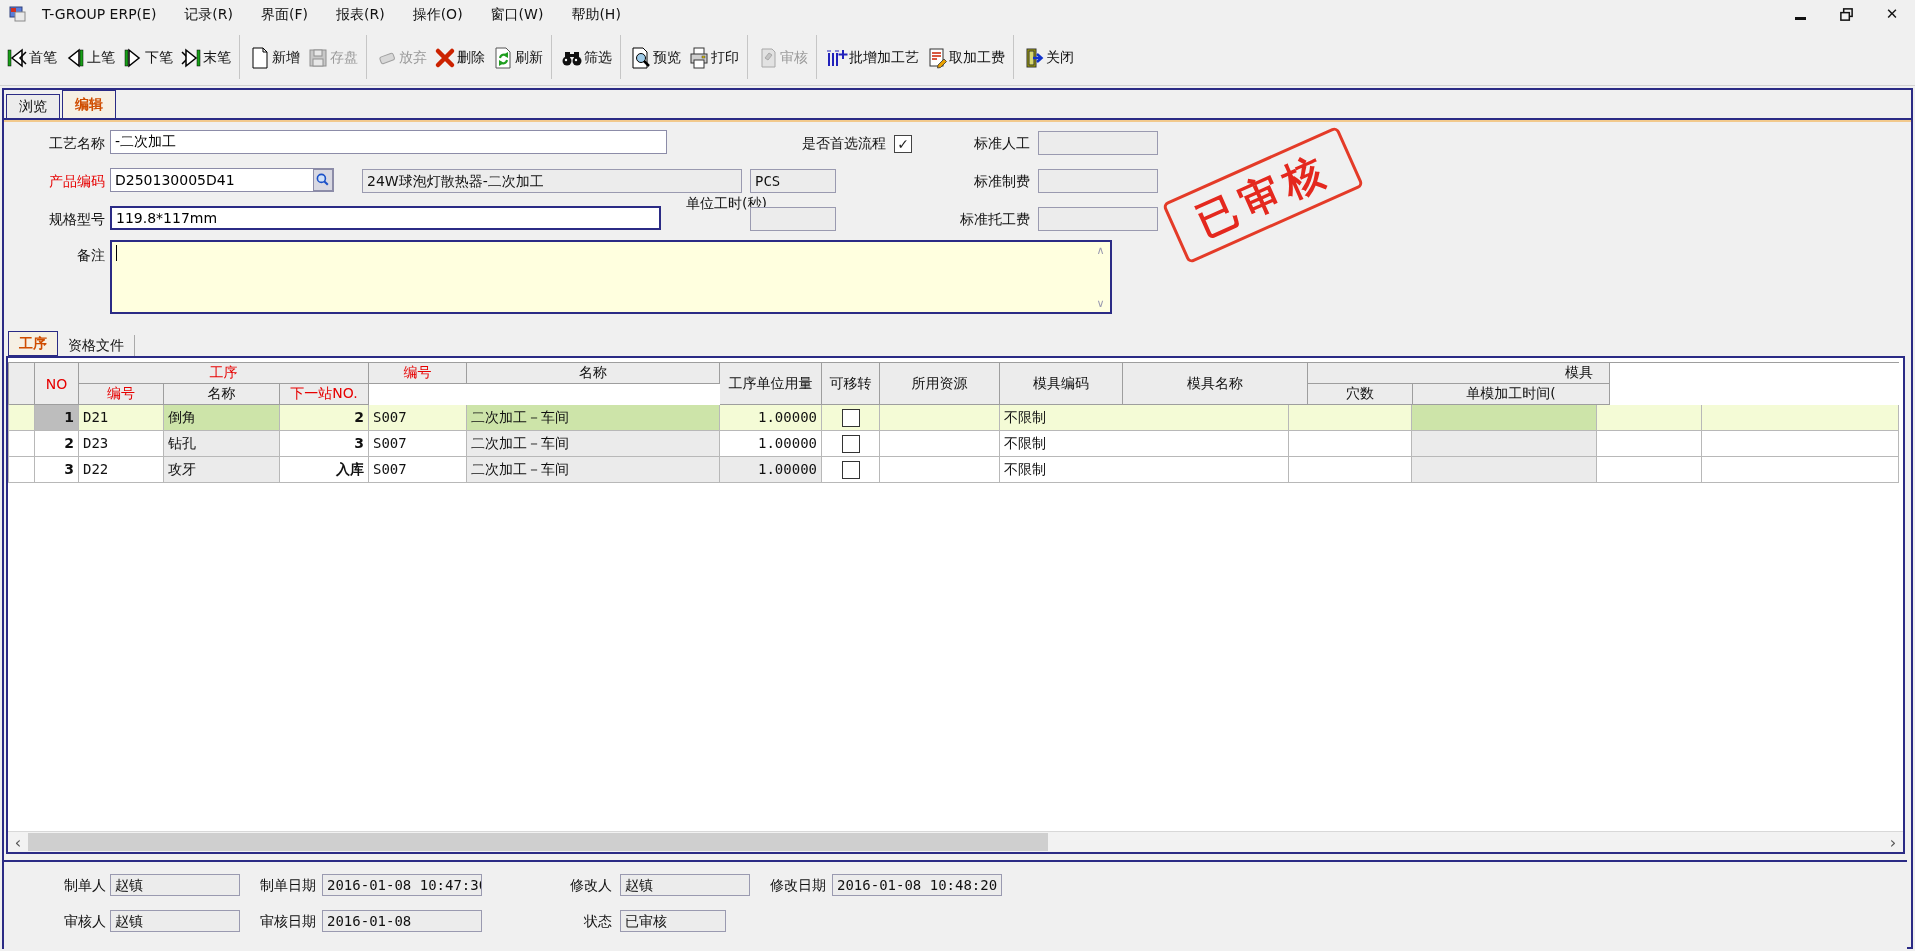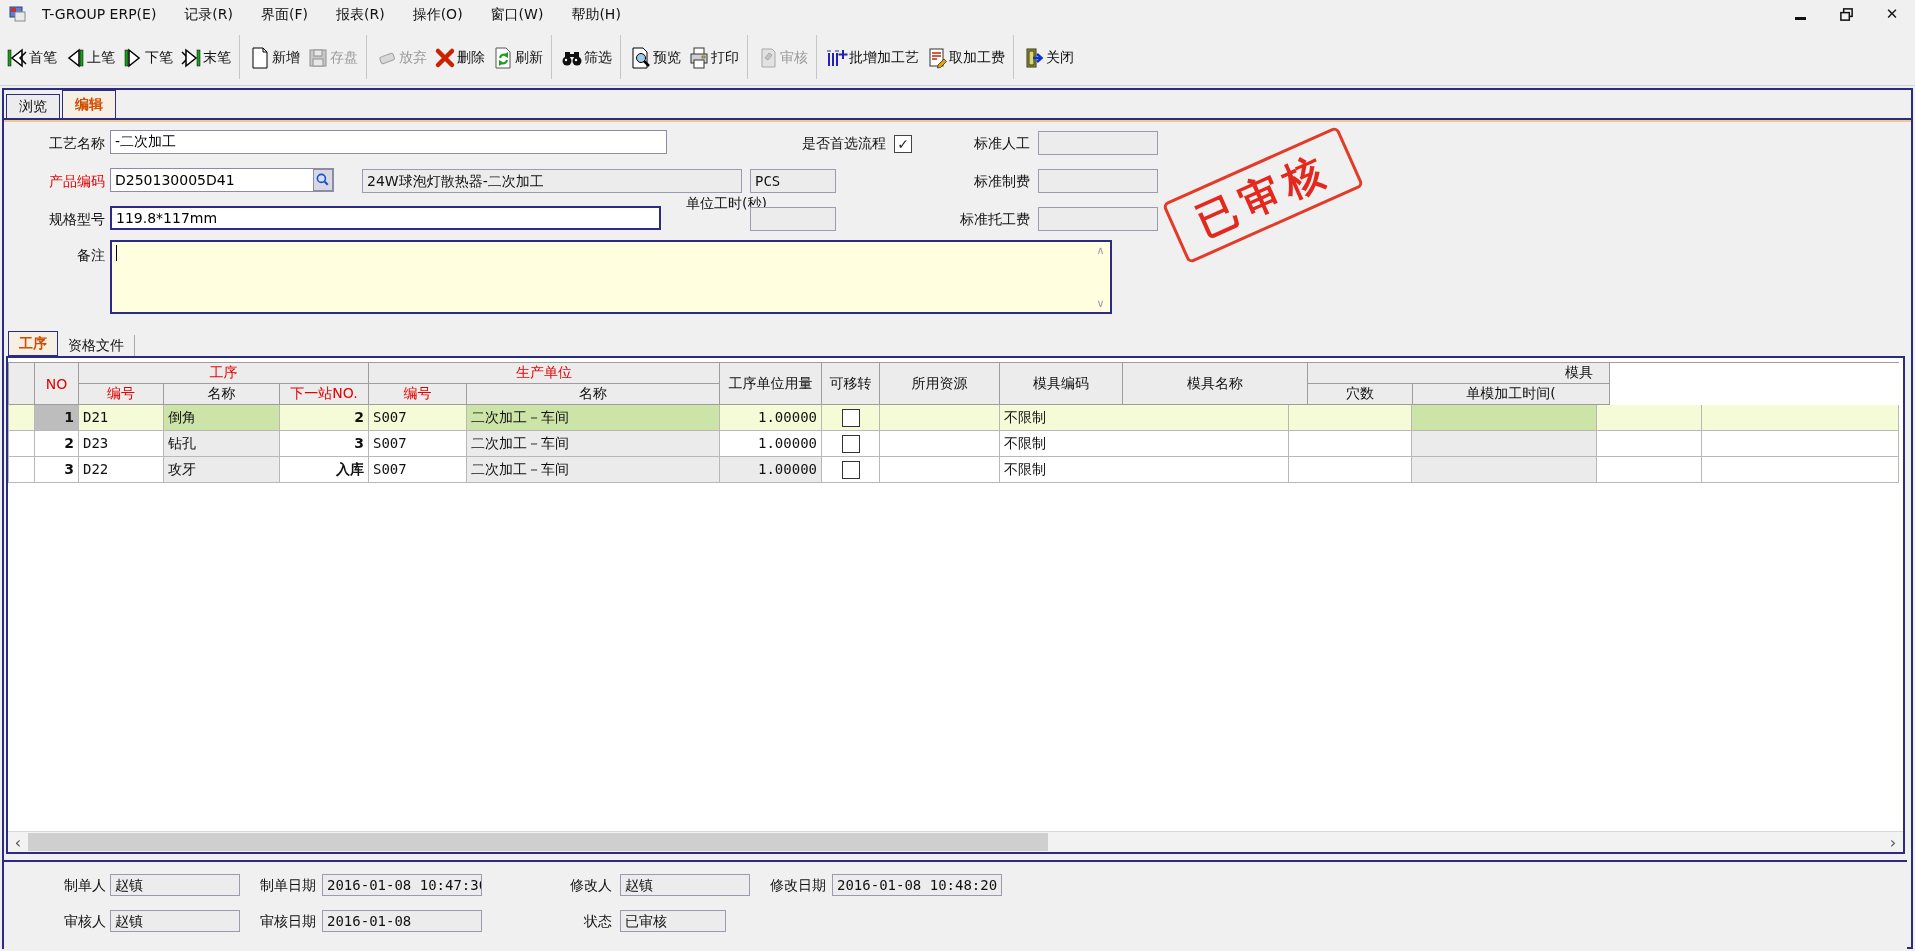--- a/index.html
+++ b/index.html
@@ -391,21 +391,20 @@
             <div class="gcell gspan red" style="width:44px">NO</div>
             <div class="ggroup" style="width:290px">
               <div class="gglabel red">工序</div>
               <div class="gsubrow">
                 <div class="gcell red" style="width:85px;">编号</div>
                 <div class="gcell" style="width:116px;">名称</div>
                 <div class="gcell red" style="width:89px;">下一站NO.</div>
               </div>
             </div>
             <div class="ggroup" style="width:351px">
-              <div class="gglabel red">生产单位</div>
               <div class="gsubrow">
                 <div class="gcell red" style="width:98px;">编号</div>
                 <div class="gcell" style="width:253px;">名称</div>
               </div>
             </div>
             <div class="gcell gspan" style="width:102px">工序单位用量</div>
             <div class="gcell gspan" style="width:58px">可移转</div>
             <div class="gcell gspan" style="width:120px">所用资源</div>
             <div class="gcell gspan" style="width:123px">模具编码</div>
             <div class="gcell gspan" style="width:185px">模具名称</div>

